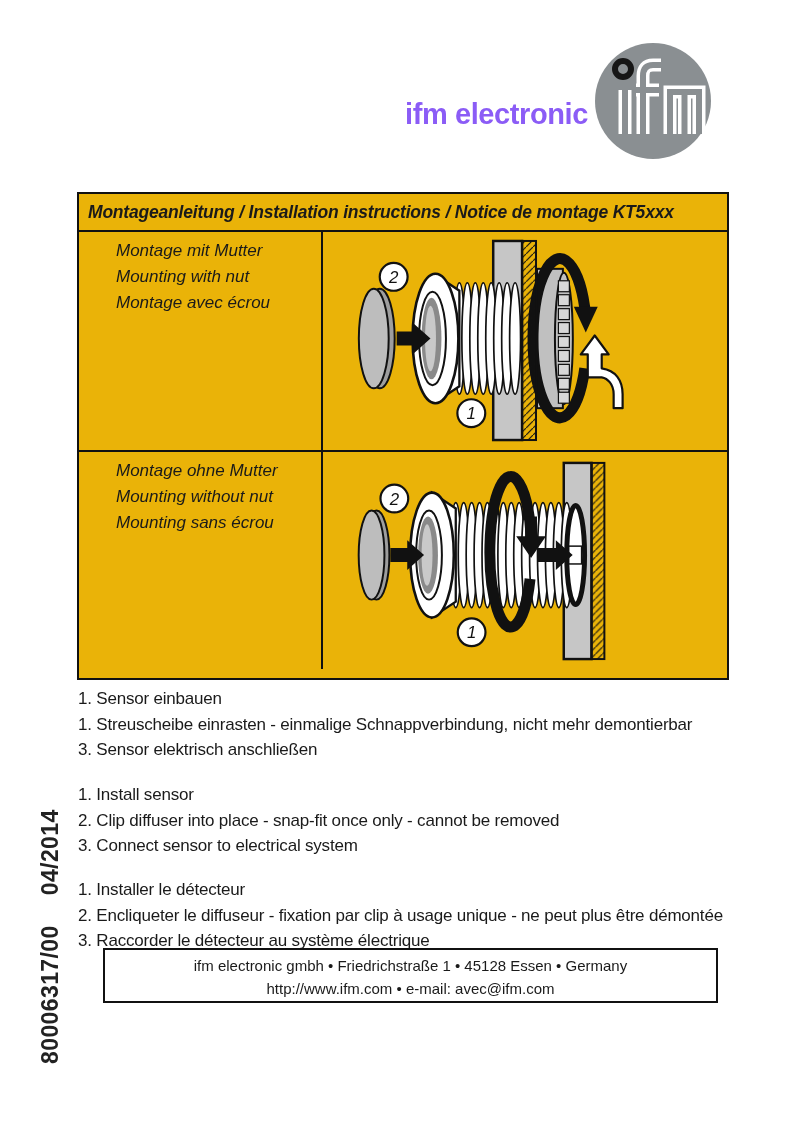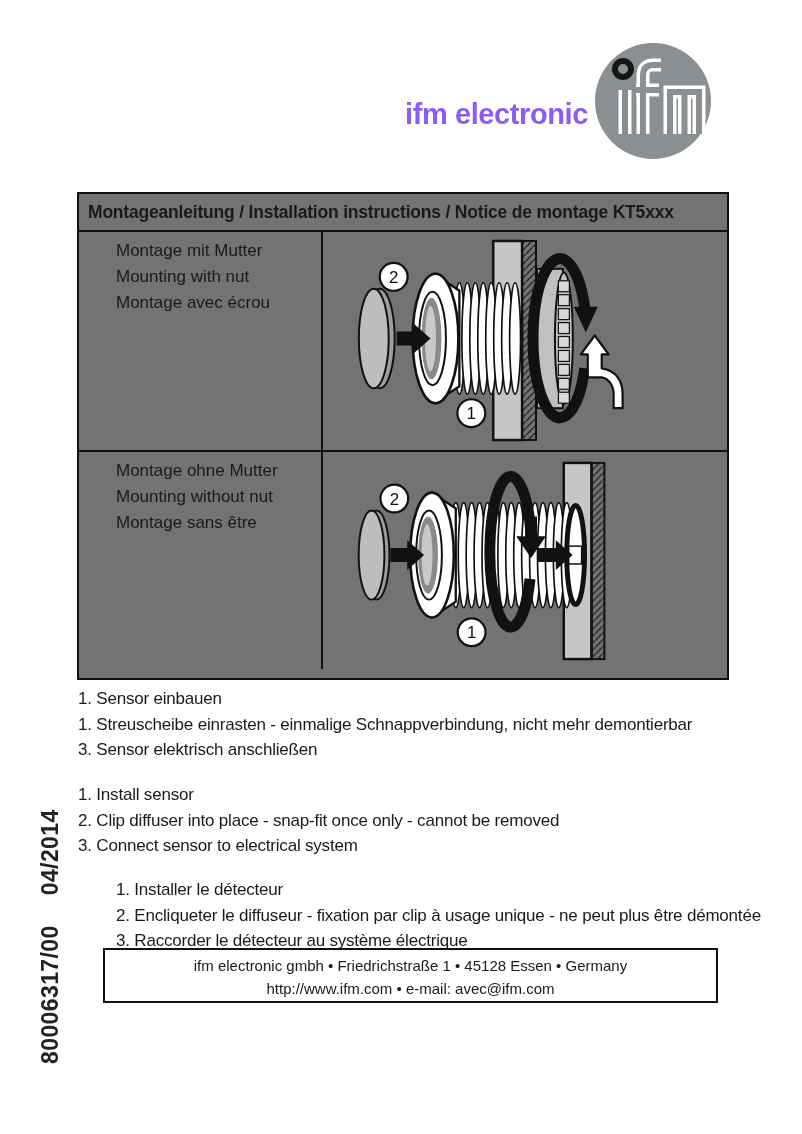--- a/index.html
+++ b/index.html
@@ -12,21 +12,21 @@
   
   .wordmark{
     position:absolute;top:99px;right:214px;
     font-size:29px;font-weight:bold;color:#8b5cf6;letter-spacing:-0.4px;line-height:30px;
   }
   .logo{position:absolute;left:592px;top:40px;width:122px;height:122px;}
 
   
   .itable{
     position:absolute;left:77px;top:192px;width:652px;height:488px;
-    border:2.5px solid #111;box-sizing:border-box;background:#737373;
+    border:2.5px solid #111;box-sizing:border-box;background:#eab308;font-style:italic;
   }
   .thead{
     height:38px;border-bottom:2.5px solid #111;box-sizing:border-box;
     display:flex;align-items:center;padding-left:9px;
     font-size:17.5px;font-weight:bold;letter-spacing:-0.2px;
   }
   .trow{display:flex;box-sizing:border-box;padding-left:28px;}
   .trow.r1{height:219.5px;border-bottom:2.5px solid #111;}
   .trow.r2{height:217px;}
   .tlabel{
@@ -34,21 +34,21 @@
     padding:6px 6px 0 9px;font-size:17px;line-height:26px;
   }
   .tfig{flex:1;position:relative;}
   svg.fig{position:absolute;left:0;top:1px;}
   svg text{font-family:"Liberation Sans",sans-serif;font-size:17px;fill:#111;}
 
   
   .ilist{position:absolute;left:78px;font-size:17px;line-height:25.5px;letter-spacing:-0.2px;}
   .ilist.de{top:686px;}
   .ilist.en{top:782px;}
-  .ilist.fr{top:877px;margin-left:38px;}
+  .ilist.fr{top:877px;}
 
   
   .sidebar{
     position:absolute;left:37px;top:1064px;
     transform:rotate(-90deg);transform-origin:0 0;
     display:flex;gap:30px;white-space:nowrap;
     font-size:23px;font-weight:bold;letter-spacing:0.4px;color:#222;
   }
 
   
@@ -150,21 +150,21 @@
             <text x="148" y="187" text-anchor="middle">1</text>
           </g>
         </svg>
       </div>
     </div>
 
     <div class="trow r2">
       <div class="tlabel">
         <div>Montage ohne Mutter</div>
         <div>Mounting without nut</div>
-        <div>Montage sans être</div>
+        <div>Mounting sans écrou</div>
       </div>
       <div class="tfig">
         <svg class="fig" width="431" height="214" viewBox="0 0 431 216">
           <defs>
             <pattern id="hatch2" width="7" height="7" patternUnits="userSpaceOnUse">
               <path d="M-1,8 L8,-1" stroke="#111" stroke-width="1.2" fill="none"></path>
             </pattern>
           </defs>
           <rect x="241" y="10" width="28" height="198" fill="#c6c6c6" stroke="#111" stroke-width="2.5"></rect>
           <rect x="269" y="10" width="13" height="198" fill="url(#hatch2)" stroke="#111" stroke-width="2"></rect>

